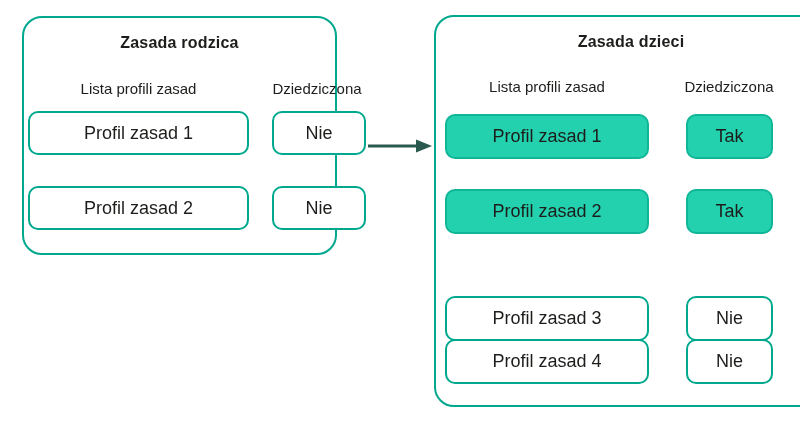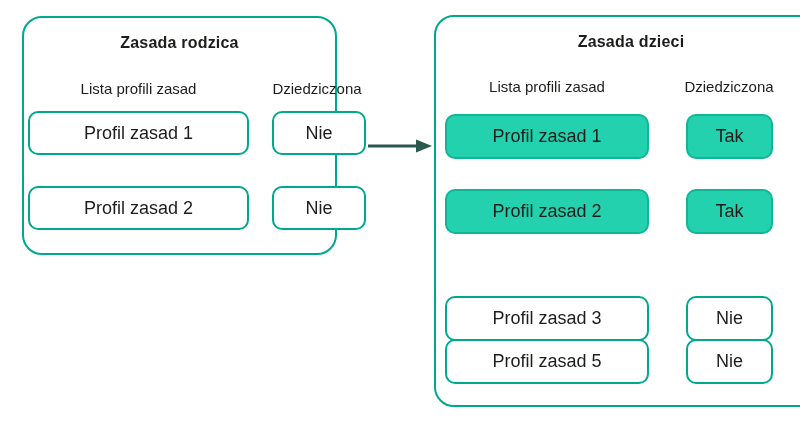--- a/index.html
+++ b/index.html
@@ -76,17 +76,17 @@
 
     <div class="pill profile-pill filled row-0">Profil zasad 1</div>
     <div class="pill flag-pill filled row-0">Tak</div>
 
     <div class="pill profile-pill filled row-1">Profil zasad 2</div>
     <div class="pill flag-pill filled row-1">Tak</div>
 
     <div class="pill profile-pill row-2">Profil zasad 3</div>
     <div class="pill flag-pill row-2">Nie</div>
 
-    <div class="pill profile-pill row-3">Profil zasad 5</div>
+    <div class="pill profile-pill row-3">Profil zasad 4</div>
     <div class="pill flag-pill row-3">Nie</div>
   </section>
 
 </div>
 
 </body></html>

